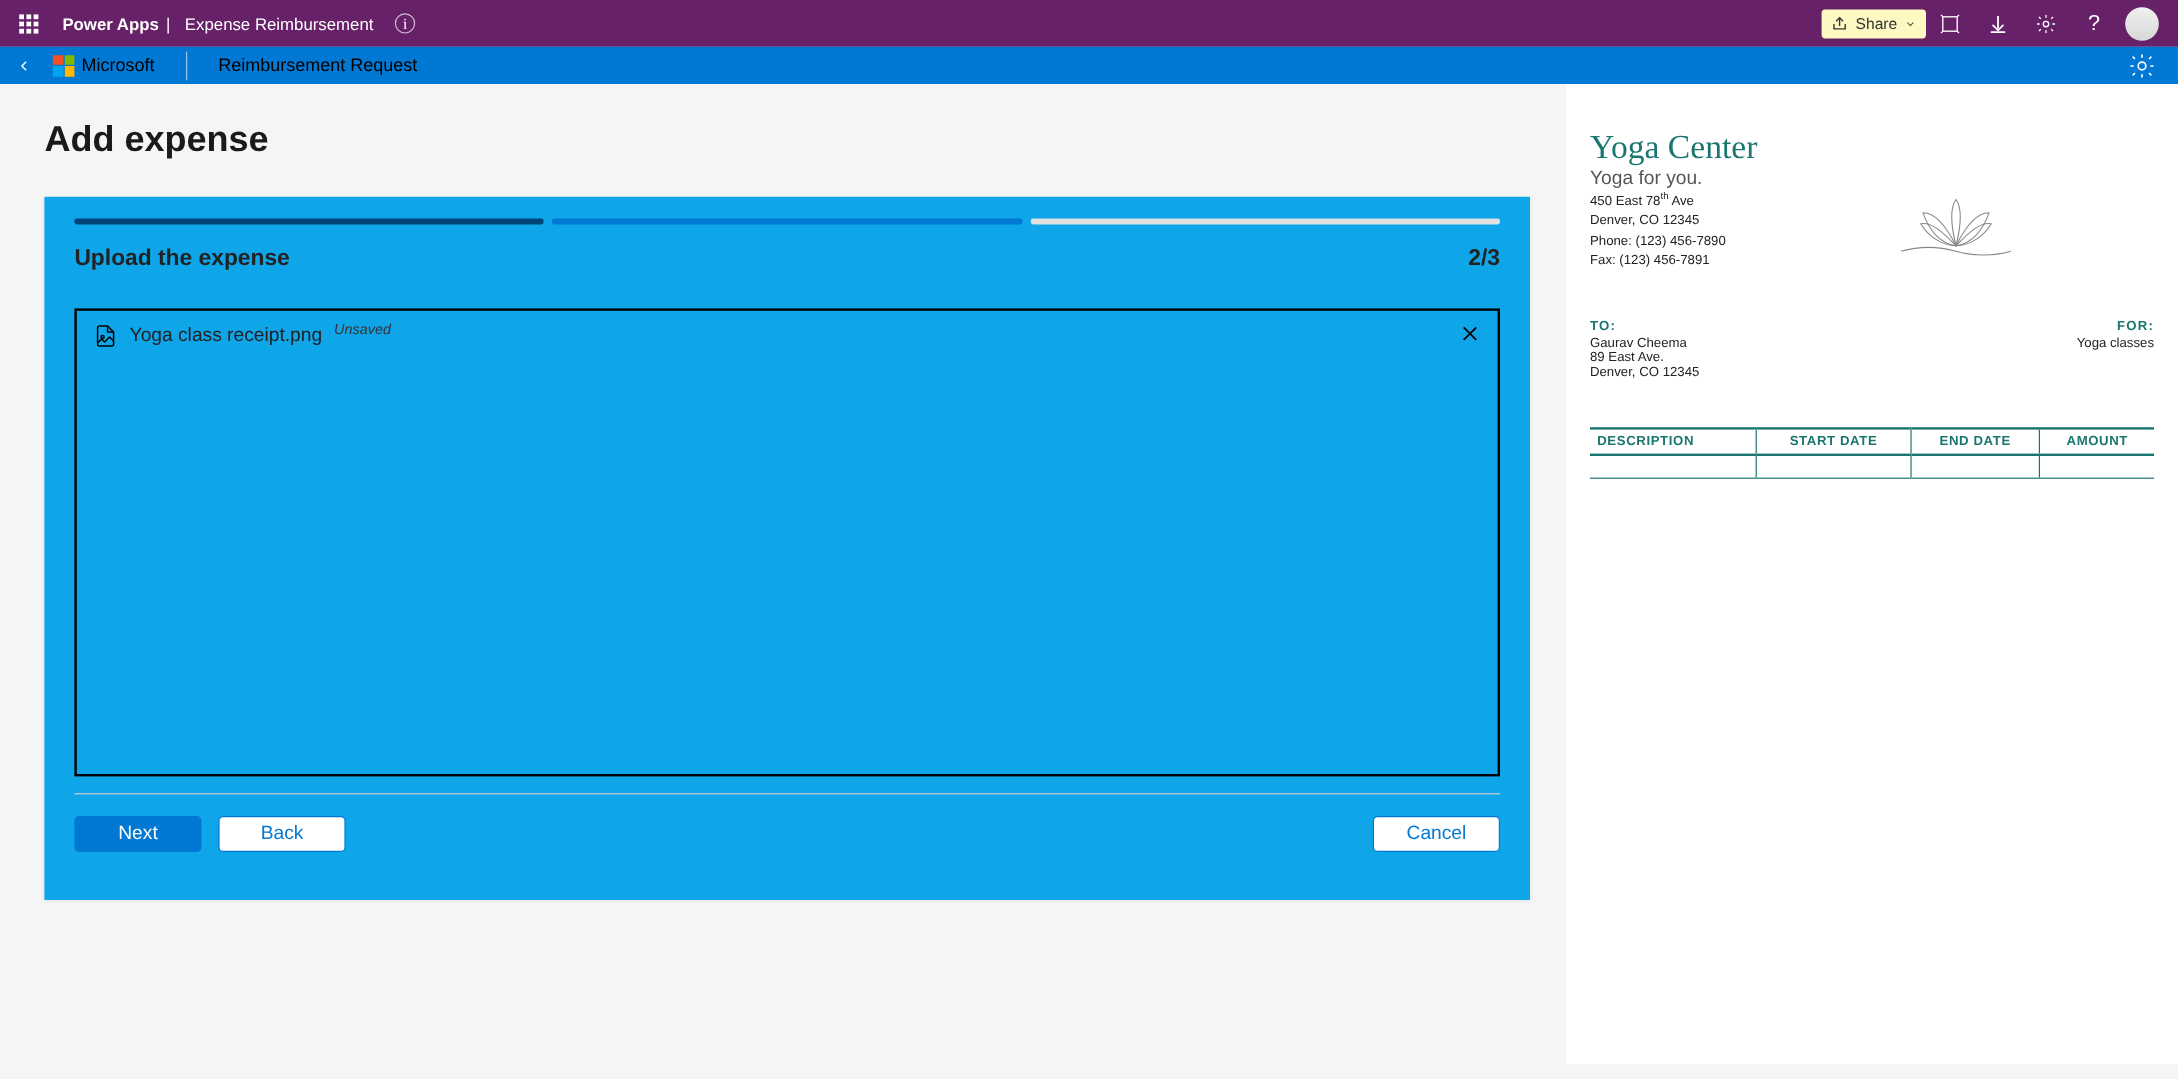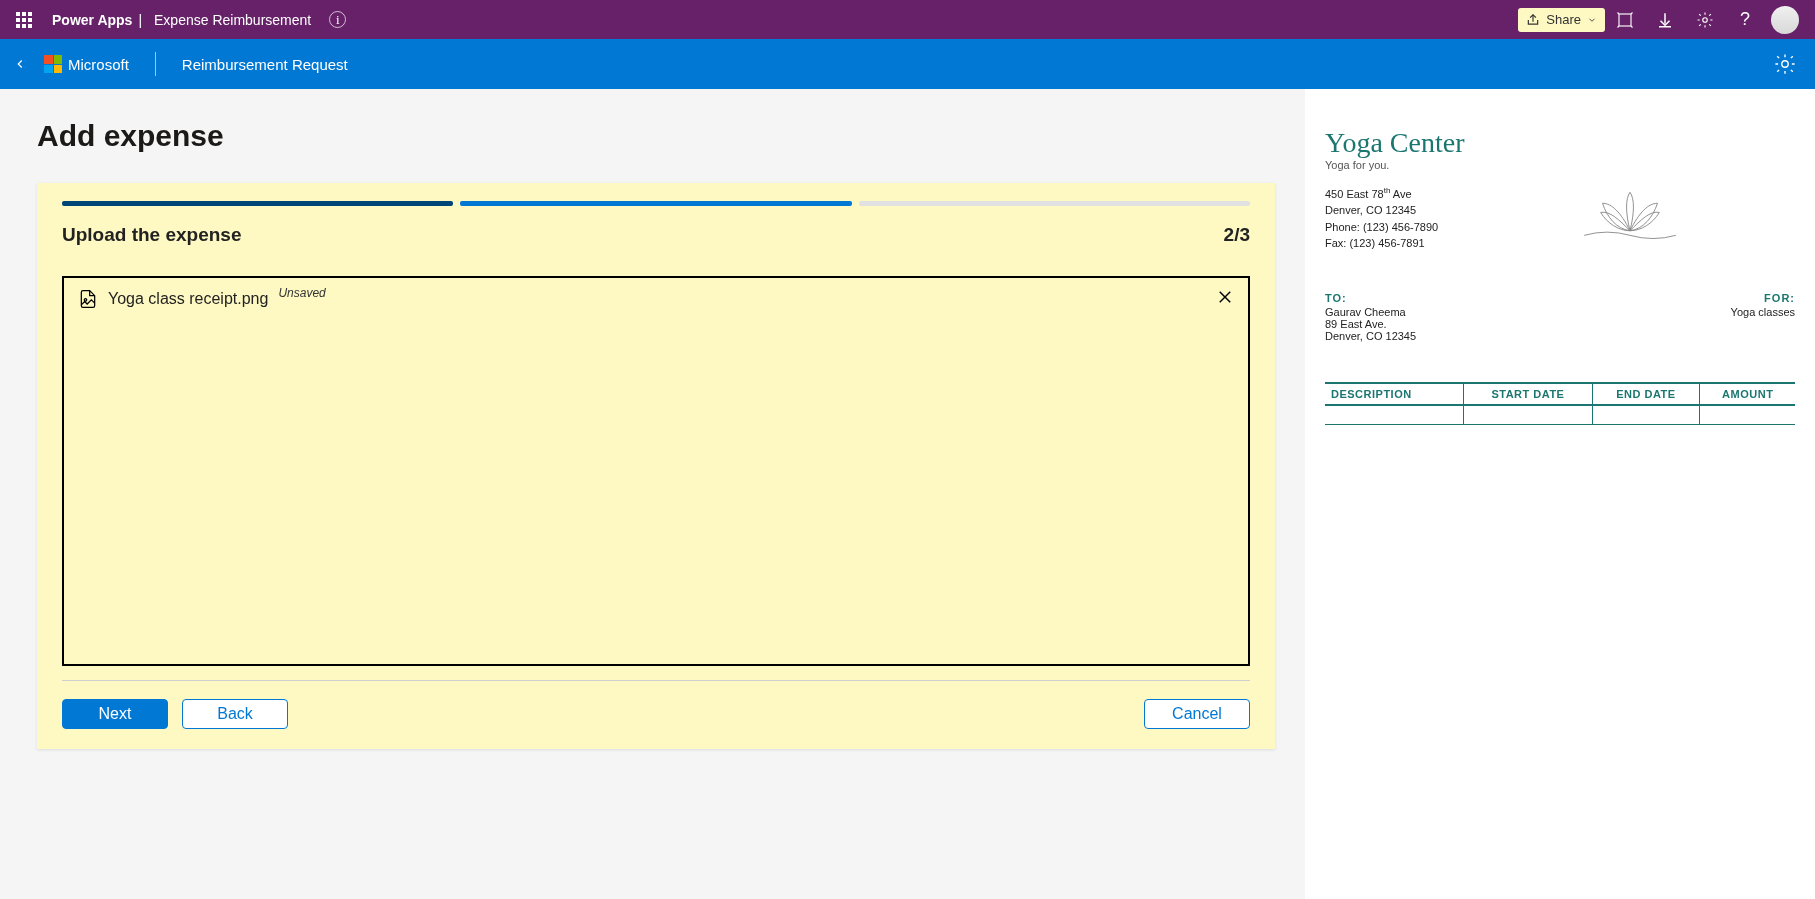--- a/index.html
+++ b/index.html
@@ -61,24 +61,24 @@
   .avatar {
     width: 28px; height: 28px;
     border-radius:50%;
     background: linear-gradient(#f0f0f0,#d8d8d8);
     margin: 0 6px;
     cursor:pointer;
   }
 
   
   .appbar {
-    height: 50px;
+    height: 31px;
     background: #0078d4;
     display:flex; align-items:center;
-    color:#ffffff;
+    color:#000000;
     padding: 0 10px;
   }
   .appbar .chev-left {
     width:20px; height:20px;
     cursor:pointer;
     display:flex;align-items:center;justify-content:center;
     margin-right:14px;
   }
   .ms-logo {
     display:flex; align-items:center; gap:6px;
@@ -122,22 +122,22 @@
   }
 
   h1.page-title {
     font-size: 30px;
     font-weight: 600;
     color: #1b1a19;
     margin-bottom: 30px;
   }
 
   .card {
-    background:#fef9c3;
-    padding: 18px 25px 20px;
+    background:#0ea5e9;
+    padding: 18px 25px 40px;
     box-shadow: 0 1px 3px rgba(0,0,0,0.1);
   }
 
   .progress {
     display:flex;
     gap: 7px;
     margin-bottom: 18px;
   }
   .progress div {
     flex:1; height:5px; border-radius:2px; background:#e1e1e1;
@@ -188,21 +188,21 @@
   .btn-row .sp { flex:1; }
 
   
   .invoice {
     font-family: "Segoe UI", Arial, sans-serif;
     font-size: 12px;
     color:#222;
   }
   .inv-top { display:flex; justify-content:space-between; align-items:flex-end; }
   .inv-brand { color:#1b7670; font-family: "Brush Script MT", cursive; font-size: 28px; line-height:1; }
-  .inv-tagline { color:#555; font-size:11px; margin-top:2px; margin-bottom:14px; }
+  .inv-tagline { color:#555; font-size:16px; margin-top:2px; }
   .inv-title { color:#1b7670; font-size:24px; font-weight:700; letter-spacing:1px; }
   .inv-lotus { flex:1; display:flex; justify-content:center; padding-top:8px; }
   .inv-meta { text-align:right; font-size:11px; }
   .inv-meta b { font-weight:700; }
   .inv-addr { font-size:11px; line-height:1.5; }
   .inv-addr sup { font-size:8px; }
 
   .inv-tofor { display:flex; justify-content:space-between; margin-top:40px; font-size:11px; }
   .inv-tofor .lbl { color:#1b7670; font-weight:700; letter-spacing:1px; margin-bottom:2px; }
   .inv-tofor .right-col { text-align:right; }

